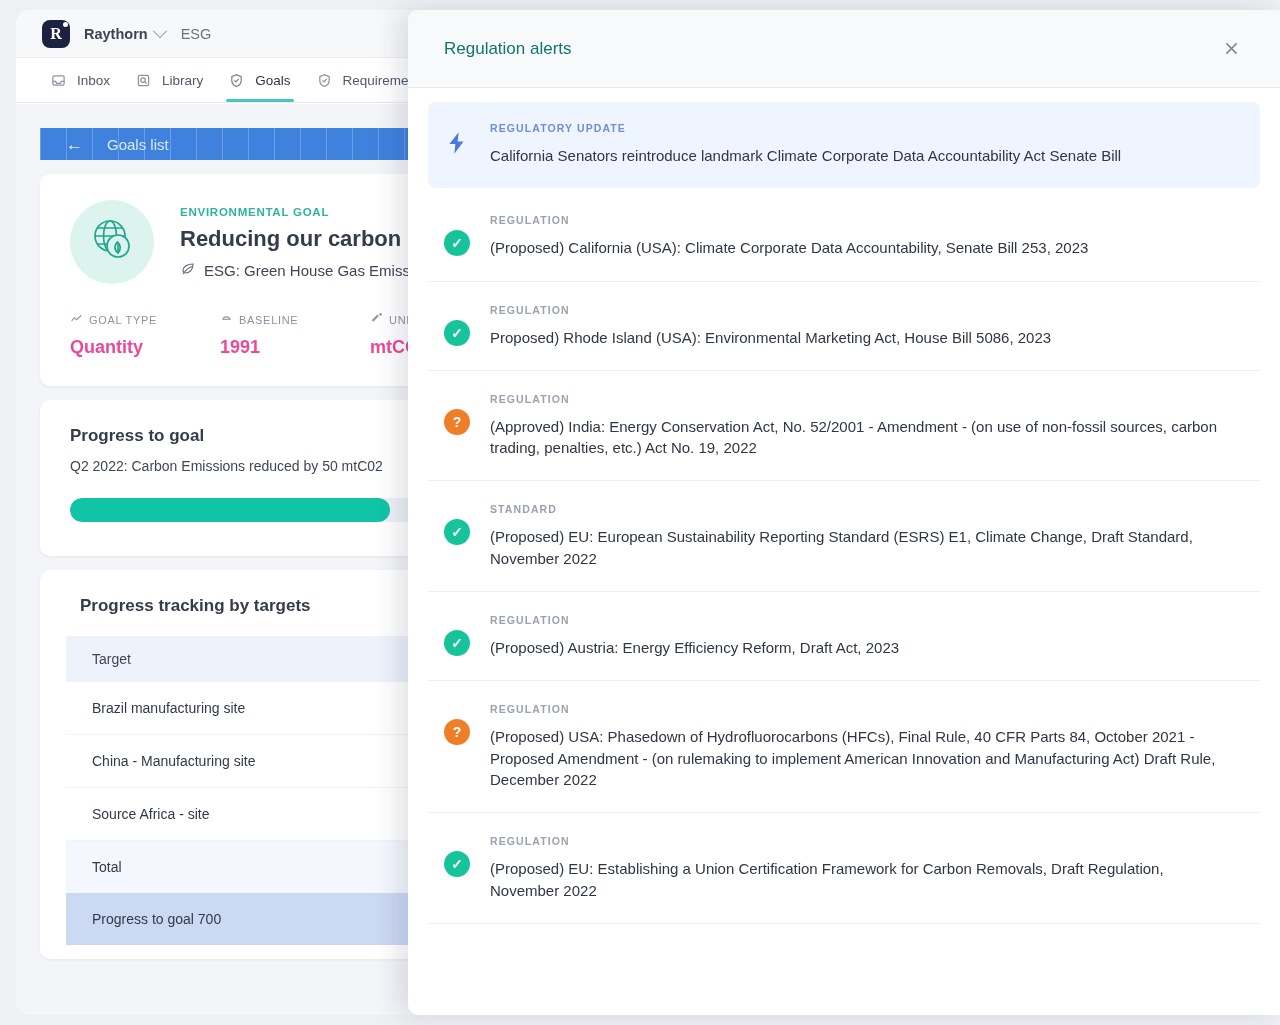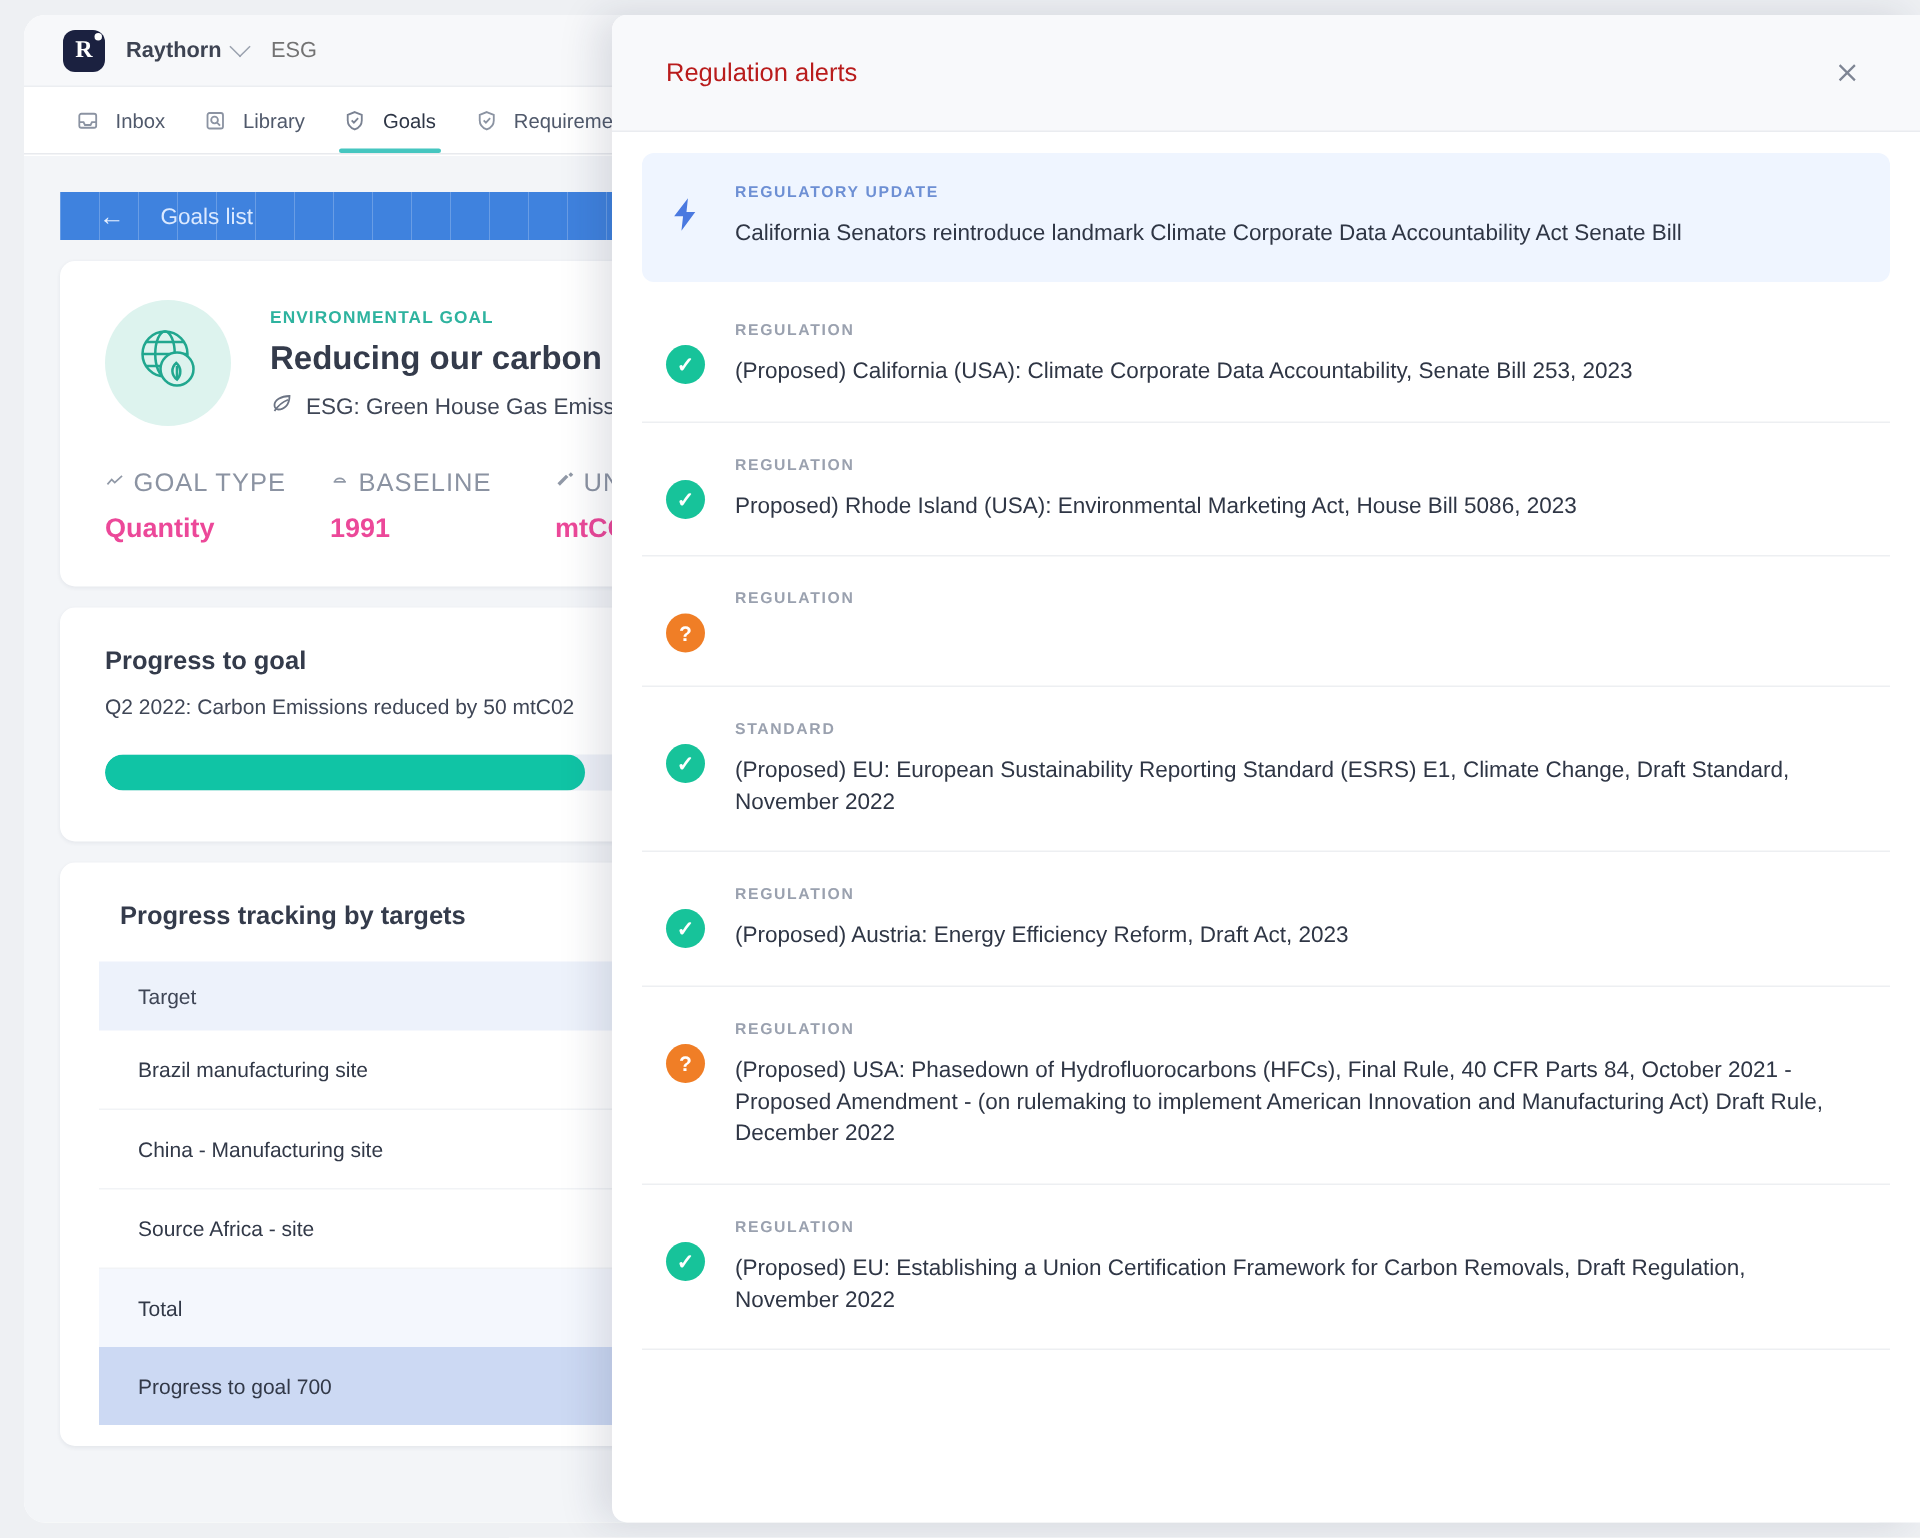--- a/index.html
+++ b/index.html
@@ -113,21 +113,21 @@
   }
   .goal-sub {
     font-size: 15px; color: #3f4656; margin-top: 9px;
     display: flex; align-items: center; gap: 8px; white-space: nowrap;
   }
 
   .meta-row { display: flex; padding: 0 30px 28px 30px; gap: 0; }
   .meta { width: 150px; flex: 0 0 auto; }
   .meta-label {
     display: flex; align-items: center; gap: 6px;
-    font-size: 17px; letter-spacing: 0.7px; color: #8b93a2; text-transform: uppercase;
+    font-size: 11px; letter-spacing: 0.7px; color: #8b93a2; text-transform: uppercase;
   }
   .meta-value { font-size: 18px; color: #ec4899; margin-top: 10px; font-weight: bold; }
 
   .sec-title { font-size: 17px; font-weight: bold; color: #343b4b; }
   .progress-card { padding: 26px 30px 34px 30px; }
   .progress-sub { font-size: 14px; color: #3f4656; margin-top: 12px; white-space: nowrap; }
   .bar-track {
     margin-top: 24px; height: 24px; border-radius: 12px;
     background: #eef1f8; width: 640px; overflow: hidden;
   }
@@ -166,21 +166,21 @@
     border-top-left-radius: 10px; border-bottom-left-radius: 10px;
     box-shadow: -10px 0 26px rgba(30,40,70,0.13);
     display: flex; flex-direction: column;
     overflow: hidden;
   }
   .panel-header {
     height: 78px; background: #f8f9fb; border-bottom: 1px solid #eaecf0;
     display: flex; align-items: center; padding: 0 36px;
     flex: 0 0 auto;
   }
-  .panel-title { font-size: 17px; color: #b91c1c; }
+  .panel-title { font-size: 17px; color: #0f766e; }
   .panel-close {
     margin-left: auto; width: 26px; height: 26px;
     display: flex; align-items: center; justify-content: center;
     cursor: pointer; color: #7e8594;
   }
   .panel-body { flex: 1 1 auto; padding: 14px 20px 0 20px; overflow: hidden; }
 
   .alert-item {
     display: flex; gap: 18px; padding: 22px 18px 22px 16px;
     border-bottom: 1px solid #edeff2;
@@ -425,20 +425,21 @@
             <div class="alert-kicker">REGULATION</div>
             <div class="alert-text">Proposed) Rhode Island (USA): Environmental Marketing Act, House Bill 5086, 2023</div>
           </div>
         </div>
         <div class="alert-item">
           <div class="alert-icon">
             <div class="badge warn">?</div>
           </div>
           <div class="alert-body">
             <div class="alert-kicker">REGULATION</div>
+            <div class="alert-text">(Approved) India: Energy Conservation Act, No. 52/2001 - Amendment - (on use of non-fossil sources, carbon trading, penalties, etc.) Act No. 19, 2022</div>
           </div>
         </div>
         <div class="alert-item">
           <div class="alert-icon">
             <div class="badge ok">✓</div>
           </div>
           <div class="alert-body">
             <div class="alert-kicker">STANDARD</div>
             <div class="alert-text">(Proposed) EU: European Sustainability Reporting Standard (ESRS) E1, Climate Change, Draft Standard, November 2022</div>
           </div>

